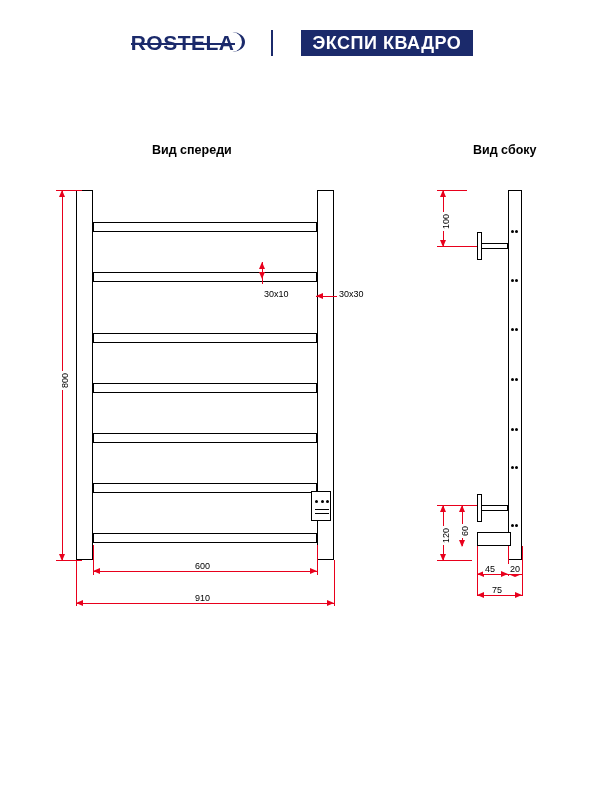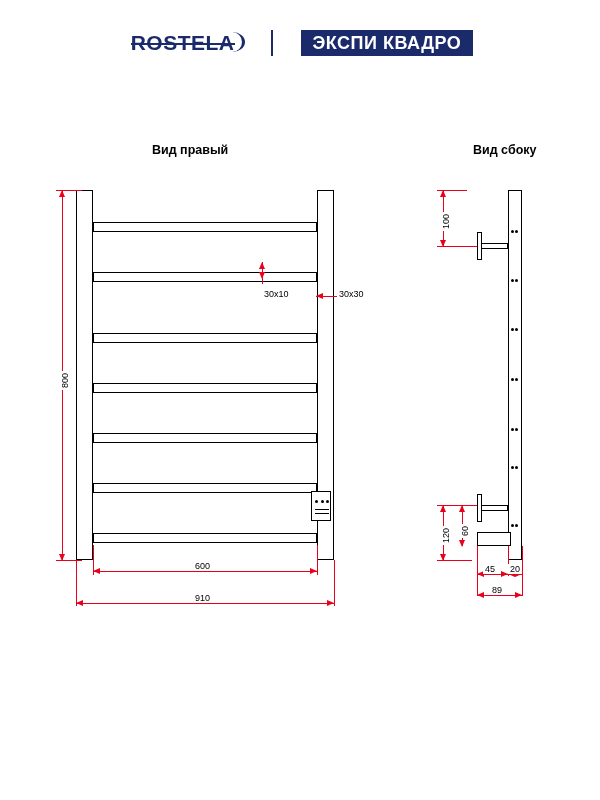--- a/index.html
+++ b/index.html
@@ -191,21 +191,21 @@
       <div class="logo">
         <span>ROSTELA</span>
         <span class="strike"></span>
         <span class="swoosh"></span>
       </div>
       <div class="divider-v"></div>
       <div class="series">ЭКСПИ КВАДРО</div>
     </div>
   </div>
 
-  <div class="view-title" id="title-front">Вид правый</div>
+  <div class="view-title" id="title-front">Вид спереди</div>
   <div class="view-title" id="title-side">Вид сбоку</div>
 
   <div class="bar" style="left:76px; top:190px; width:17px; height:370px;"></div>
 
   <div class="bar" style="left:317px; top:190px; width:17px; height:370px;"></div>
 
   <div class="bar" style="left:93px; top:222px; width:224px; height:10px;"></div>
   <div class="bar" style="left:93px; top:272px; width:224px; height:10px;"></div>
   <div class="bar" style="left:93px; top:333px; width:224px; height:10px;"></div>
   <div class="bar" style="left:93px; top:383px; width:224px; height:10px;"></div>
@@ -304,15 +304,15 @@
   <div class="dimtext" style="left:483px; top:564px;text-align:center;">45</div>
 
   <div class="dimline h" style="left:508px; top:574px; width:14px;"></div>
   <div class="arrow left" style="left:508px; top:571px;"></div>
   <div class="arrow right" style="left:515px; top:571px;"></div>
   <div class="dimtext" style="left:508px; top:564px;">20</div>
 
   <div class="dimline h" style="left:477px; top:595px; width:45px;"></div>
   <div class="arrow left" style="left:477px; top:592px;"></div>
   <div class="arrow right" style="left:515px; top:592px;"></div>
-  <div class="dimtext" style="left:490px; top:585px;">89</div>
+  <div class="dimtext" style="left:490px; top:585px;">75</div>
 
 </div>
 
 </body></html>

